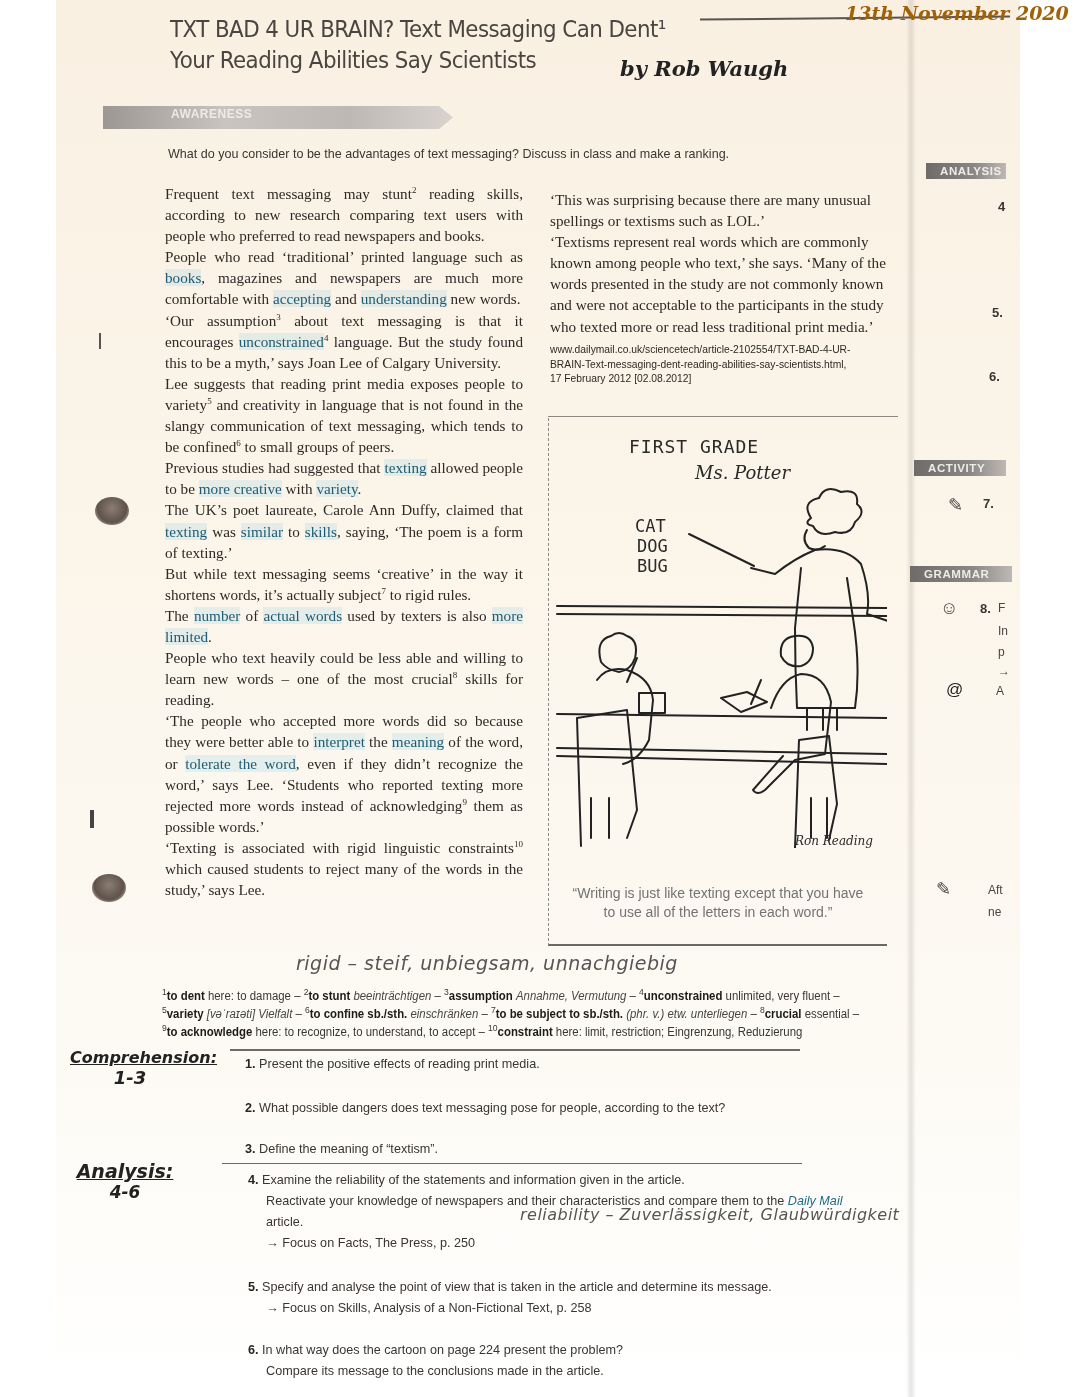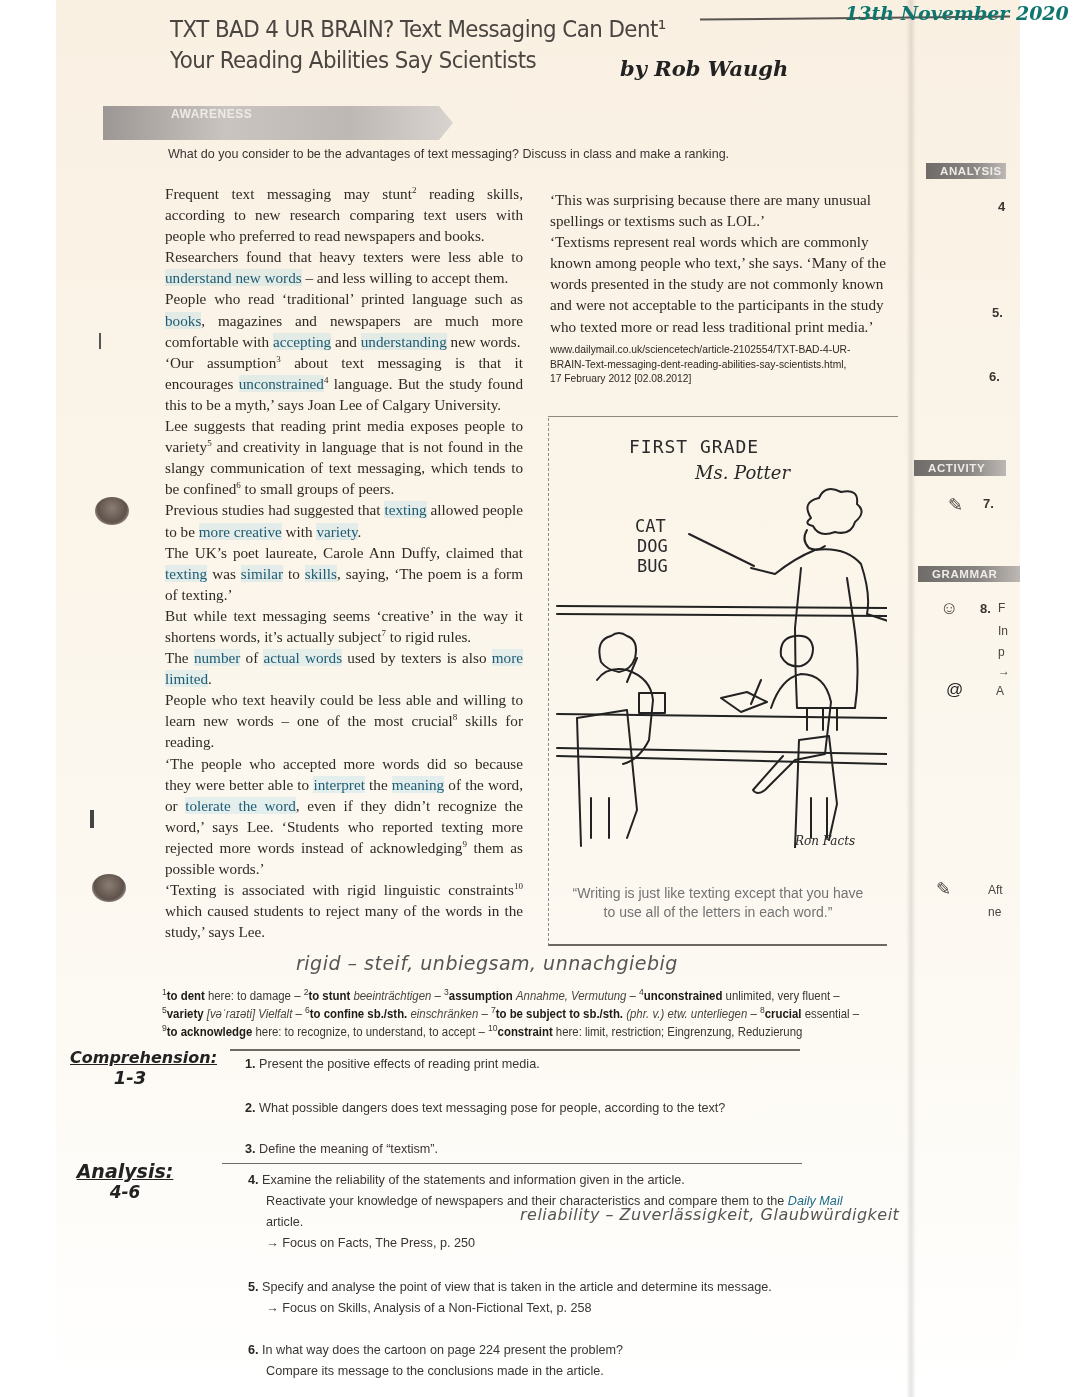--- a/index.html
+++ b/index.html
@@ -8,22 +8,22 @@
   .paper { position:absolute; left:56px; top:0; width:964px; height:1397px;
            background:linear-gradient(180deg,#f9f0e2 0%,#fbf5ea 40%,#fdfaf4 75%,#ffffff 100%); }
   .fold { position:absolute; left:906px; top:0; width:10px; height:1397px;
           background:linear-gradient(90deg,rgba(0,0,0,0) 0%,rgba(120,110,100,.18) 50%,rgba(0,0,0,0) 100%); }
   .abs { position:absolute; }
   .title { left:170px; top:14px; font-family:"DejaVu Sans", sans-serif; font-size:23px; line-height:31px;
            color:#4a4541; letter-spacing:-0.6px; transform:scaleX(.93); transform-origin:left top; }
   .title-rule { left:700px; top:17px; width:310px; height:2px; background:#5a5450; transform:rotate(-0.6deg); }
   .hand { font-family:"DejaVu Serif", serif; font-style:italic; }
   .byline { left:620px; top:56px; font-size:21px; font-weight:bold; color:#222; }
-  .date { left:845px; top:2px; font-size:19px; color:#0f766e; font-weight:bold; }
-  .banner { left:103px; top:106px; width:350px; height:34px;
+  .date { left:845px; top:2px; font-size:19px; color:#a16207; font-weight:bold; }
+  .banner { left:103px; top:106px; width:350px; height:23px;
             background:linear-gradient(90deg,#9c9794,#c9c4bf 35%,#bdb8b3 70%,#d8d3ce);
             clip-path:polygon(0 0, 96% 0, 100% 50%, 96% 100%, 0 100%); }
   .banner span { position:absolute; left:68px; top:1px; font-size:12px; color:#eeeae5; font-weight:bold; letter-spacing:.5px; }
   .prompt { left:168px; top:146px; font-size:13.5px; color:#3a3532; transform:scaleX(.93); transform-origin:left top; white-space:nowrap; }
   .col { font-family:Liberation Serif, serif; font-size:15.2px; line-height:21.1px; color:#2e2925; }
   .col1 { left:165px; top:183px; width:358px; text-align:justify; }
   .col2 { left:550px; top:189px; width:358px; }
   .col p { margin:0; }
   .hl { color:#1e5b72; background:rgba(120,200,225,.18); }
   sup { font-size:9px; line-height:0; }
@@ -68,21 +68,20 @@
 <div class="abs hand byline">by Rob Waugh</div>
 <div class="abs hand date">13th November 2020</div>
 
 <div class="abs banner">
     <span>AWARENESS</span>
   </div>
 <div class="abs prompt">What do you consider to be the advantages of text messaging? Discuss in class and make a ranking.</div>
 
 <div class="abs col col1">
   <p>Frequent text messaging may stunt<sup>2</sup> reading skills, according to new research comparing text users with people who preferred to read newspapers and books.</p>
-  <p>Researchers found that heavy texters were less able to <span class="hl">understand new words</span> – and less willing to accept them.</p>
   <p>People who read ‘traditional’ printed language such as <span class="hl">books</span>, magazines and newspapers are much more comfortable with <span class="hl">accepting</span> and <span class="hl">understanding</span> new words.</p>
   <p>‘Our assumption<sup>3</sup> about text messaging is that it encourages <span class="hl">unconstrained</span><sup>4</sup> language. But the study found this to be a myth,’ says Joan Lee of Calgary University.</p>
   <p>Lee suggests that reading print media exposes people to variety<sup>5</sup> and creativity in language that is not found in the slangy communication of text messaging, which tends to be confined<sup>6</sup> to small groups of peers.</p>
   <p>Previous studies had suggested that <span class="hl">texting</span> allowed people to be <span class="hl">more creative</span> with <span class="hl">variety</span>.</p>
   <p>The UK’s poet laureate, Carole Ann Duffy, claimed that <span class="hl">texting</span> was <span class="hl">similar</span> to <span class="hl">skills</span>, saying, ‘The poem is a form of texting.’</p>
   <p>But while text messaging seems ‘creative’ in the way it shortens words, it’s actually subject<sup>7</sup> to rigid rules.</p>
   <p>The <span class="hl">number</span> of <span class="hl">actual words</span> used by texters is also <span class="hl">more limited</span>.</p>
   <p>People who text heavily could be less able and willing to learn new words – one of the most crucial<sup>8</sup> skills for reading.</p>
   <p>‘The people who accepted more words did so because they were better able to <span class="hl">interpret</span> the <span class="hl">meaning</span> of the word, or <span class="hl">tolerate the word</span>, even if they didn’t recognize the word,’ says Lee. ‘Students who reported texting more rejected more words instead of acknowledging<sup>9</sup> them as possible words.’</p>
   <p>‘Texting is associated with rigid linguistic constraints<sup>10</sup> which caused students to reject many of the words in the study,’ says Lee.</p>
@@ -126,21 +125,21 @@
     <path d="M28 300 l50 -8 l10 100 l-10 28 M28 300 l4 128 M42 380 l0 40 M60 380 l0 40"></path>
     <path d="M88 240 l-10 24"></path>
     <rect x="90" y="275" width="26" height="20"></rect>
 
     <path d="M232 238 q-2 -18 14 -20 q16 -2 18 12 q0 14 -12 18 q-14 2 -20 -10z"></path>
     <path d="M222 290 q10 -30 30 -34 q24 0 30 28 l-6 52 l-30 6 l-30 30 q-8 6 -12 0 l30 -34"></path>
     <path d="M172 280 l26 -6 l20 10 l-26 10z"></path>
     <path d="M212 262 l-10 24"></path>
     <path d="M250 322 l30 -4 l8 68 l-8 36 M250 322 l-4 108 M262 380 l0 40 M278 380 l0 40"></path>
   </svg>
-  <div class="ct hand" style="left:246px;top:416px;font-size:12px;font-family:'DejaVu Serif',serif;">Ron Facts</div>
+  <div class="ct hand" style="left:246px;top:416px;font-size:12px;font-family:'DejaVu Serif',serif;">Ron Reading</div>
   <div class="caption">
     <div>“Writing is just like texting except that you have</div>
     <div>to use all of the letters in each word.”</div>
   </div>
 </div>
 
 <div class="abs gloss-hand">rigid – steif, unbiegsam, unnachgiebig</div>
 <div class="abs gloss">
   <div><sup>1</sup><b>to dent</b> <span>here: to damage</span> – <sup>2</sup><b>to stunt</b> <i>beeinträchtigen</i> – <sup>3</sup><b>assumption</b> <i>Annahme, Vermutung</i> – <sup>4</sup><b>unconstrained</b> <span>unlimited, very fluent</span> –</div>
   <div><sup>5</sup><b>variety</b> <i>[vəˈraɪəti] Vielfalt</i> – <sup>6</sup><b>to confine sb./sth.</b> <i>einschränken</i> – <sup>7</sup><b>to be subject to sb./sth.</b> <i>(phr. v.) etw. unterliegen</i> – <sup>8</sup><b>crucial</b> <span>essential</span> –</div>
@@ -181,21 +180,21 @@
   <div style="padding-left:19px;">Compare its message to the conclusions made in the article.</div>
 </div>
 
 <div class="side-tag" style="left:926px;top:163px;width:66px;">ANALYSIS</div>
 <div class="side-num" style="left:998px;top:199px;">4</div>
 <div class="side-num" style="left:992px;top:305px;">5.</div>
 <div class="side-num" style="left:989px;top:369px;">6.</div>
 <div class="side-tag" style="left:914px;top:460px;width:78px;">ACTIVITY</div>
 <div class="side-frag" style="left:948px;top:494px;font-size:18px;">✎</div>
 <div class="side-num" style="left:983px;top:496px;">7.</div>
-<div class="side-tag" style="left:910px;top:566px;width:88px;margin-left:8px;">GRAMMAR</div>
+<div class="side-tag" style="left:910px;top:566px;width:88px;">GRAMMAR</div>
 <div class="side-frag" style="left:940px;top:598px;font-size:18px;">☺</div>
 <div class="side-num" style="left:980px;top:601px;">8.</div>
 <div class="side-frag" style="left:998px;top:601px;">F</div>
 <div class="side-frag" style="left:998px;top:624px;">In</div>
 <div class="side-frag" style="left:998px;top:645px;">p</div>
 <div class="side-frag" style="left:998px;top:664px;">→</div>
 <div class="side-frag" style="left:946px;top:680px;font-size:17px;color:#222;">@</div>
 <div class="side-frag" style="left:996px;top:684px;">A</div>
 <div class="side-frag" style="left:936px;top:878px;font-size:18px;">✎</div>
 <div class="side-frag" style="left:988px;top:883px;">Aft</div>

